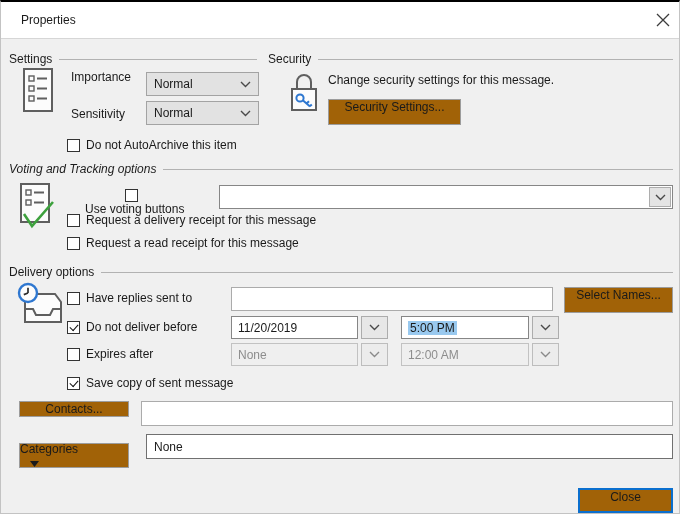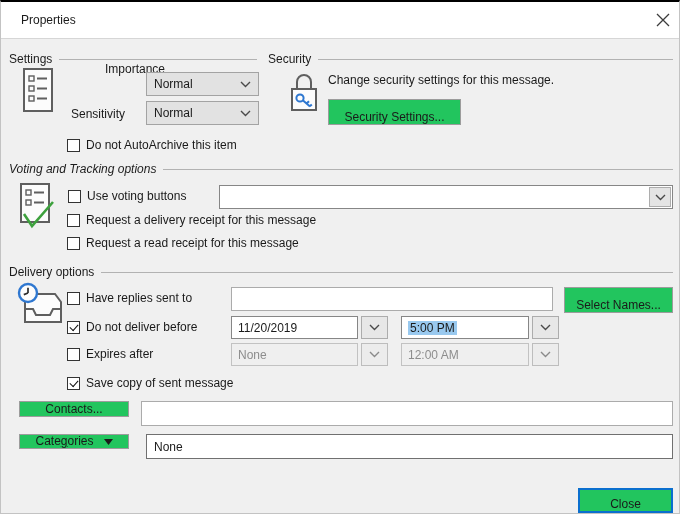--- a/index.html
+++ b/index.html
@@ -33,22 +33,22 @@
   .combo-edit .dd { width:22px; margin:1px; background:#e4e4e4; border:1px solid #adadad;
                     display:flex; align-items:center; justify-content:center; }
   .split { position:absolute; display:flex; }
   .split .field { display:flex; align-items:center; background:#fff; border:1px solid #868686;
                   padding-left:6px; white-space:nowrap; }
   .split .dd { margin-left:3px; background:#e7e7e7; border:1px solid #acacac;
                display:flex; align-items:center; justify-content:center; }
   .split.disabled .field { background:#efefef; border-color:#c2c2c2; color:#8d8d8d; }
   .split.disabled .dd { background:#ececec; border-color:#bdbdbd; }
   .hl { background:#99c9ef; padding:0 2px; }
-  .btn { position:absolute; display:flex; align-items:flex-end; justify-content:center;
-         background:#22c55e; border:1px solid #9c9c9c; white-space:nowrap; }
+  .btn { position:absolute; display:flex; align-items:flex-start; justify-content:center;
+         background:#a16207; border:1px solid #9c9c9c; white-space:nowrap; }
   .btn.default { border:2px solid #0b6fce; }
   .btn .arrow { margin-left:10px; }
   .accel { text-decoration:underline; }
   .text-input { position:absolute; display:flex; align-items:center; background:#fff;
                 border:1px solid #ababab; padding-left:7px; white-space:nowrap; }
   .text-input.dark { border-color:#707070; }
   .ic { position:absolute; }
 </style>
 </head>
 <body>
@@ -80,21 +80,21 @@
       <rect x="1" y="1" width="28" height="42" fill="#fcfcfc" stroke="#5f5f5f" stroke-width="2"></rect>
       <rect x="6" y="8" width="5" height="5" fill="none" stroke="#5f5f5f" stroke-width="1.4"></rect>
       <line x1="14" y1="10.5" x2="24" y2="10.5" stroke="#5f5f5f" stroke-width="2"></line>
       <rect x="6" y="18" width="5" height="5" fill="none" stroke="#5f5f5f" stroke-width="1.4"></rect>
       <line x1="14" y1="20.5" x2="24" y2="20.5" stroke="#5f5f5f" stroke-width="2"></line>
       <rect x="6" y="28" width="5" height="5" fill="none" stroke="#5f5f5f" stroke-width="1.4"></rect>
       <line x1="14" y1="30.5" x2="24" y2="30.5" stroke="#5f5f5f" stroke-width="2"></line>
     </svg>
   </span>
 
-  <span class="slabel" style="left:70px; top:60px;margin-left:34px;">Importance</span>
+  <span class="slabel" style="left:70px; top:68px;">Importance</span>
   <div class="combo-gray" style="left:145px; top:70px; width:113px; height:24px;">
     <span class="txt">Normal</span>
     <svg width="11" height="7" viewBox="0 0 11 7">
         <path d="M1,1 L5.5,5.5 L10,1" fill="none" stroke="#4a4a4a" stroke-width="1.4"></path>
       </svg>
   </div>
   <span class="slabel" style="left:70px; top:105px;">Sensitivity</span>
   <div class="combo-gray" style="left:145px; top:99px; width:113px; height:24px;">
     <span class="txt">Normal</span>
     <svg width="11" height="7" viewBox="0 0 11 7">
@@ -127,21 +127,21 @@
   <span class="ic" style="left:16px; top:181px;">
     <svg width="44" height="48" viewBox="0 0 44 48">
       <rect x="4" y="1" width="28" height="38" fill="#fcfcfc" stroke="#5f5f5f" stroke-width="2"></rect>
       <rect x="9" y="7" width="5" height="5" fill="none" stroke="#5f5f5f" stroke-width="1.4"></rect>
       <line x1="17" y1="9.5" x2="27" y2="9.5" stroke="#5f5f5f" stroke-width="2"></line>
       <rect x="9" y="17" width="5" height="5" fill="none" stroke="#5f5f5f" stroke-width="1.4"></rect>
       <line x1="17" y1="19.5" x2="27" y2="19.5" stroke="#5f5f5f" stroke-width="2"></line>
       <polyline points="7,31 15,43 36,19" fill="none" stroke="#3da13d" stroke-width="2.6"></polyline>
     </svg>
   </span>
-  <div class="cb-row" style="left:67px; top:187px;">
+  <div class="cb-row" style="left:78px; top:187px;flex-direction:column;">
     <span class="cb"></span>
     <span class="cap">Use voting buttons</span>
   </div>
   <div class="combo-edit" style="left:218px; top:183px; width:454px; height:24px;">
     <span class="val"></span>
     <span class="dd">
       <svg width="11" height="7" viewBox="0 0 11 7">
           <path d="M1,1 L5.5,5.5 L10,1" fill="none" stroke="#4a4a4a" stroke-width="1.4"></path>
         </svg>
     </span>
@@ -235,21 +235,21 @@
     <span class="cap">Save copy of sent message</span>
   </div>
 
   <div class="btn" style="left:18px; top:399px; width:110px; height:16px;">
     <span>Contacts...</span>
   </div>
   <div class="text-input" style="left:140px; top:399px; width:532px; height:25px;">
     <span></span>
   </div>
 
-  <div class="btn" style="left:18px; top:432px; width:110px; height:15px;">
+  <div class="btn" style="left:18px; top:441px; width:110px; height:25px;flex-direction:column;">
     <span><span>Cate</span><span class="accel">g</span><span>ories</span></span>
     <span class="arrow">
       <svg width="9" height="6" viewBox="0 0 9 6">
           <path d="M0,0 H9 L4.5,6 Z" fill="#1a1a1a"></path>
         </svg>
     </span>
   </div>
   <div class="text-input dark" style="left:145px; top:432px; width:527px; height:25px;">
     <span>None</span>
   </div>

